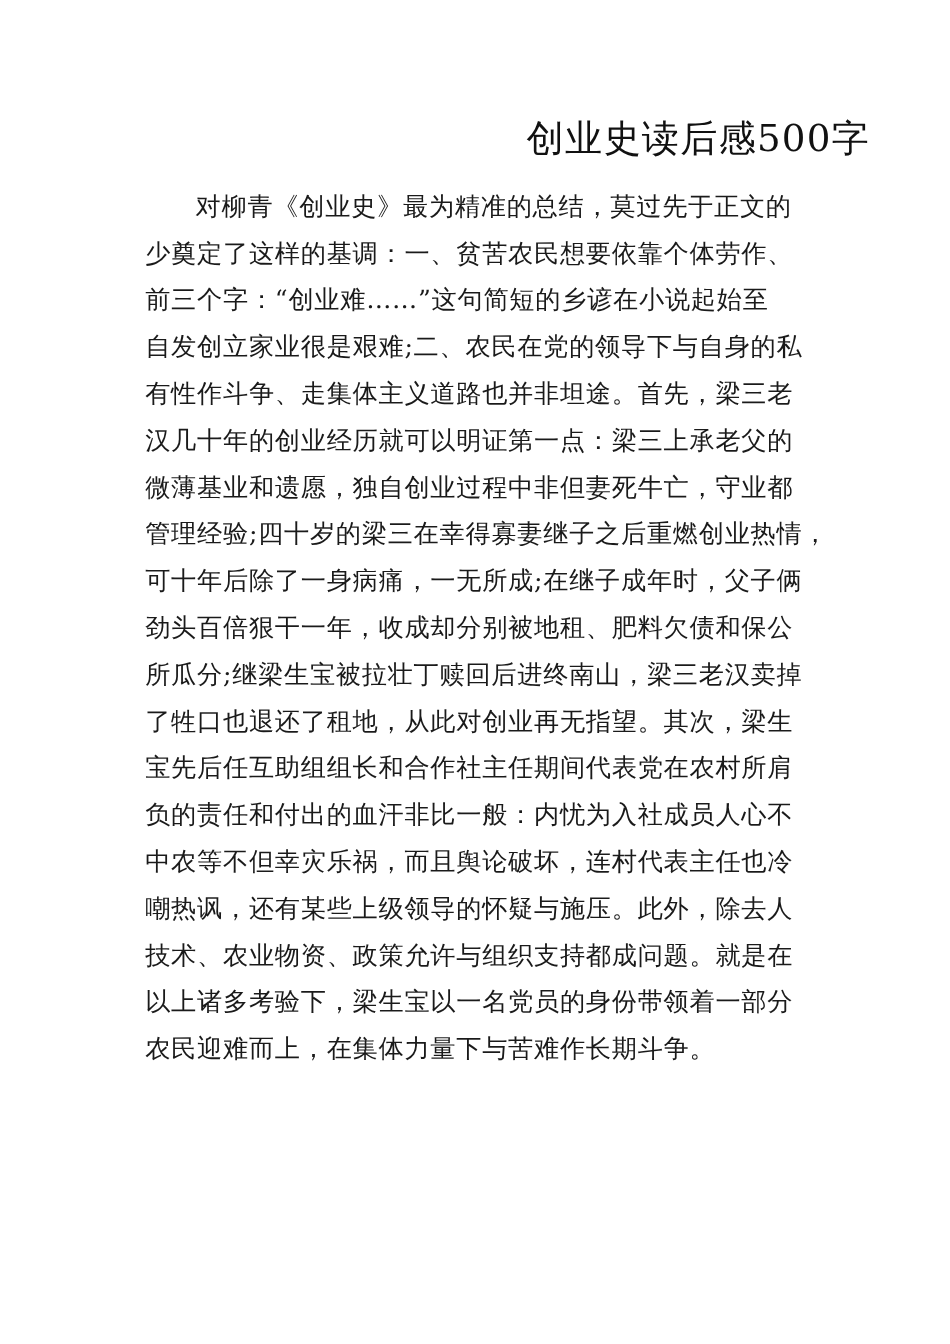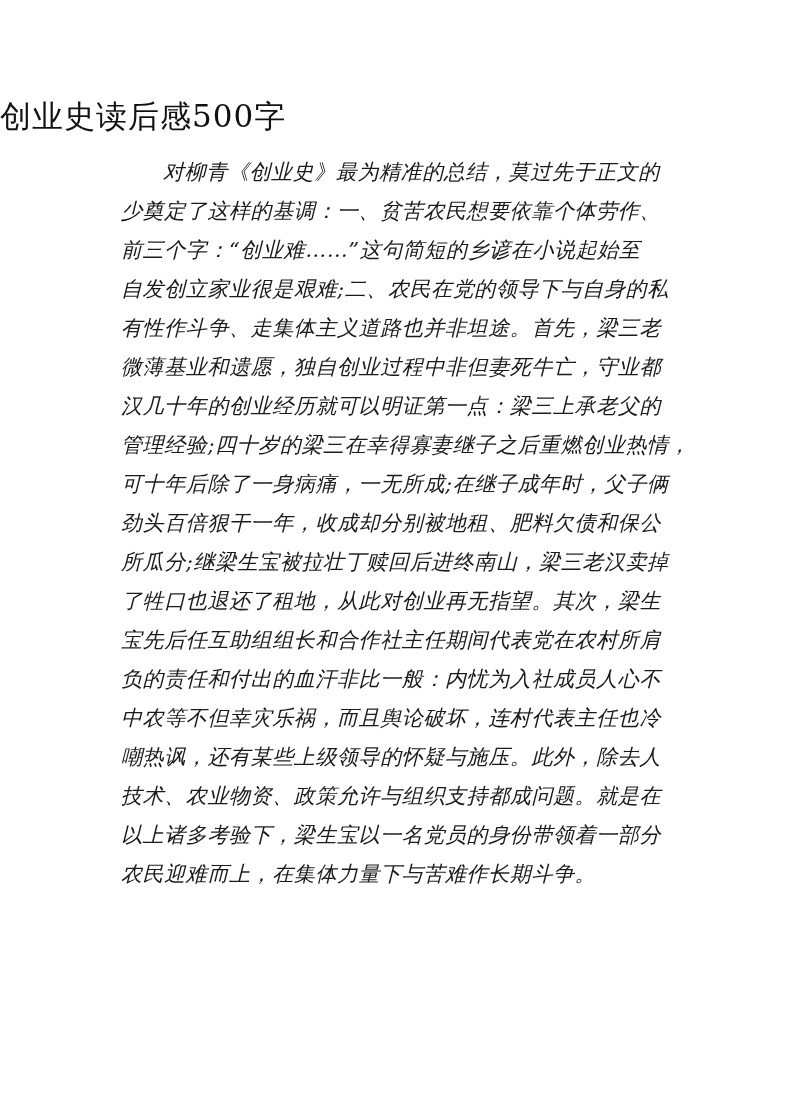--- a/index.html
+++ b/index.html
@@ -1,43 +1,43 @@
 <!DOCTYPE html>
 <html><head>
   <meta charset="utf-8">
   <style>
     html, body { margin: 0; padding: 0; background: #ffffff; }
     body { width: 792px; height: 1120px; position: relative; overflow: hidden; }
     .page { position: absolute; left: 0; top: 0; width: 792px; height: 1120px; background: #fff; }
     .title {
-      position: absolute; left: 0; top: 96px; width: 725px; text-align: left;
+      position: absolute; left: 0; top: 96px; width: 725px; text-align: right;
       font-family: "DejaVu Serif", "Liberation Serif", serif;
       font-size: 31px; color: #111; letter-spacing: 1px; line-height: 40px;
     }
     .body {
       position: absolute; left: 121px; top: 153px; width: 560px;
       font-family: "DejaVu Serif", "Liberation Serif", serif;
       font-size: 21px; color: #1a1a1a;
     }
-    .line { height: 39px; line-height: 39px; white-space: nowrap; letter-spacing: 0.6px; font-style: italic; }
+    .line { height: 39px; line-height: 39px; white-space: nowrap; letter-spacing: 0.6px; }
     .line.indent { padding-left: 42px; }
   </style>
 </head>
 <body>
 
 <div class="page">
   <div class="title">创业史读后感500字</div>
   <div class="body">
     <div class="line indent">对柳青《创业史》最为精准的总结，莫过先于正文的</div>
     <div class="line">少奠定了这样的基调：一、贫苦农民想要依靠个体劳作、</div>
     <div class="line">前三个字：“创业难……”这句简短的乡谚在小说起始至</div>
     <div class="line">自发创立家业很是艰难;二、农民在党的领导下与自身的私</div>
     <div class="line">有性作斗争、走集体主义道路也并非坦途。首先，梁三老</div>
+    <div class="line">汉几十年的创业经历就可以明证第一点：梁三上承老父的</div>
     <div class="line">微薄基业和遗愿，独自创业过程中非但妻死牛亡，守业都</div>
-    <div class="line">汉几十年的创业经历就可以明证第一点：梁三上承老父的</div>
     <div class="line">管理经验;四十岁的梁三在幸得寡妻继子之后重燃创业热情，</div>
     <div class="line">可十年后除了一身病痛，一无所成;在继子成年时，父子俩</div>
     <div class="line">劲头百倍狠干一年，收成却分别被地租、肥料欠债和保公</div>
     <div class="line">所瓜分;继梁生宝被拉壮丁赎回后进终南山，梁三老汉卖掉</div>
     <div class="line">了牲口也退还了租地，从此对创业再无指望。其次，梁生</div>
     <div class="line">宝先后任互助组组长和合作社主任期间代表党在农村所肩</div>
     <div class="line">负的责任和付出的血汗非比一般：内忧为入社成员人心不</div>
     <div class="line">中农等不但幸灾乐祸，而且舆论破坏，连村代表主任也冷</div>
     <div class="line">嘲热讽，还有某些上级领导的怀疑与施压。此外，除去人</div>
     <div class="line">技术、农业物资、政策允许与组织支持都成问题。就是在</div>

